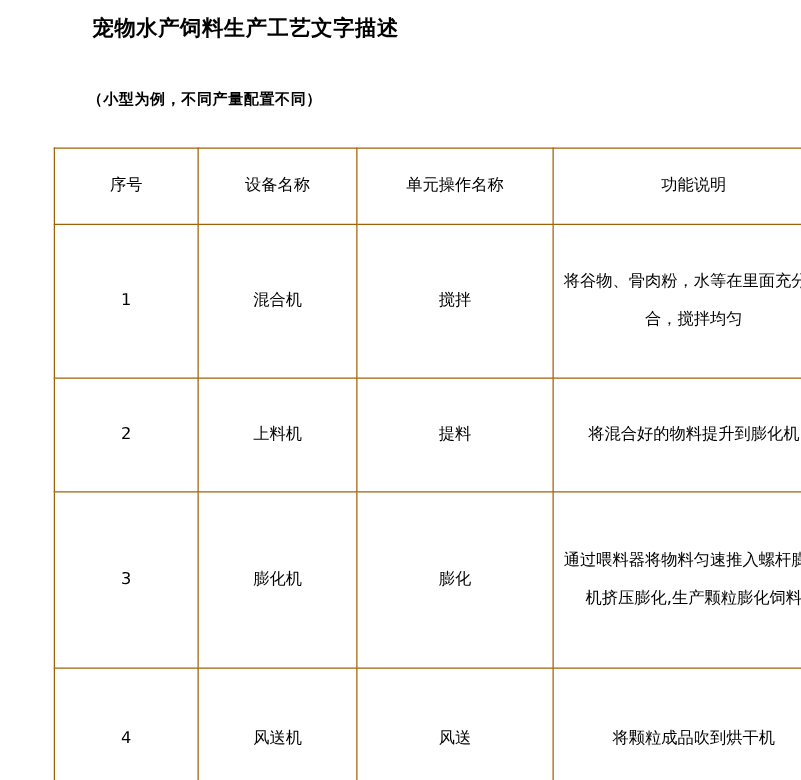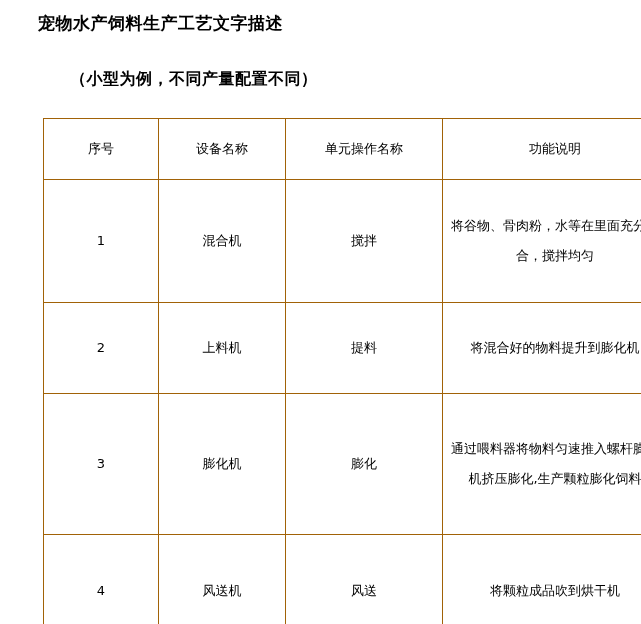--- a/index.html
+++ b/index.html
@@ -17,25 +17,25 @@
   .page {
     width: 641px;
     height: 624px;
     position: relative;
     box-sizing: border-box;
   }
   .doc-title {
     font-size: 17px;
     font-weight: bold;
     letter-spacing: 0.5px;
-    margin: 10px 0 0 38px;
+    margin: 10px 0 0 74px;
     line-height: 26px;
   }
   .doc-subtitle {
-    font-size: 16px;
+    font-size: 12px;
     font-weight: bold;
     letter-spacing: 0.5px;
     margin: 30px 0 0 70px;
     line-height: 26px;
   }
   table.process-table {
     border-collapse: collapse;
     margin: 26px 0 0 43px;
     width: 556px;
     table-layout: fixed;

